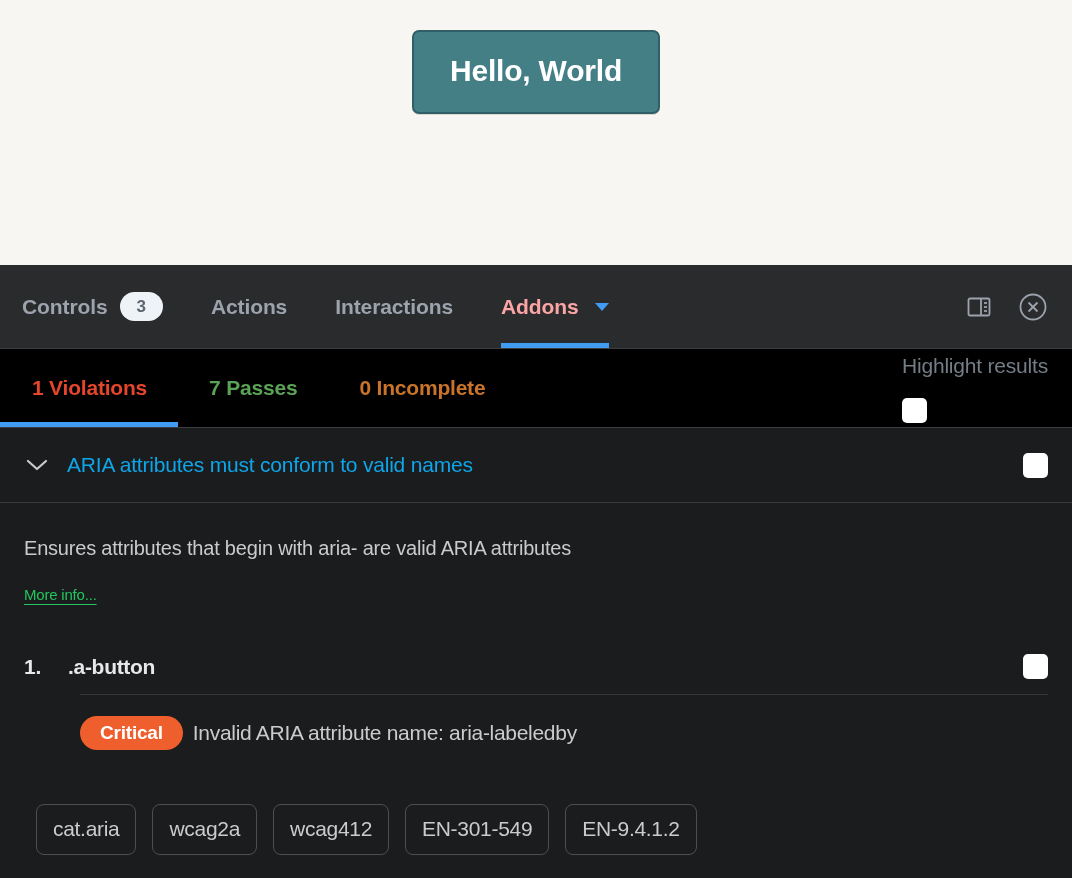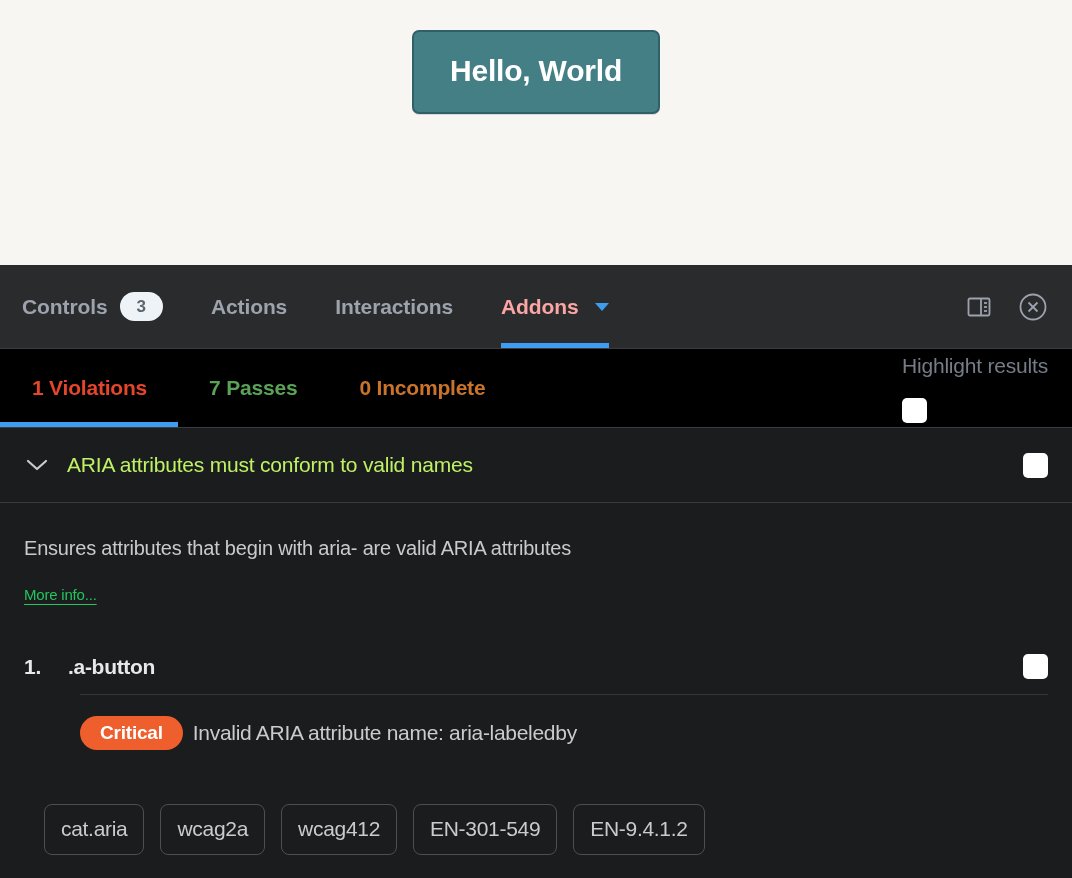--- a/index.html
+++ b/index.html
@@ -165,21 +165,21 @@
     border-bottom: 1px solid #37393b;
     display: flex;
     align-items: center;
     padding: 0 24px 0 24px;
     box-sizing: border-box;
     cursor: pointer;
   }
   #chevron-icon { width: 26px; display:flex; justify-content:center; margin-right: 17px; }
   #violation-title {
     font-size: 21px;
-    color: #bef264;
+    color: #0ea5e9;
     letter-spacing: -0.2px;
     text-align: right;
   }
 
   
   #violation-body {
     padding: 34px 24px 0 24px;
     box-sizing: border-box;
   }
   #violation-desc {
@@ -245,21 +245,20 @@
     color: #c9cbcd;
     letter-spacing: -0.3px;
   }
 
   
   #tag-list {
     display: flex;
     gap: 16px;
     padding: 0 36px;
     margin-top: 54px;
-    margin-left: 8px;
   }
   .tag-chip {
     border: 1px solid #4c4f52;
     border-radius: 8px;
     color: #c9cbcd;
     font-size: 21px;
     padding: 13px 16px 15px 16px;
     line-height: 1;
     letter-spacing: -0.3px;
     background: transparent;

